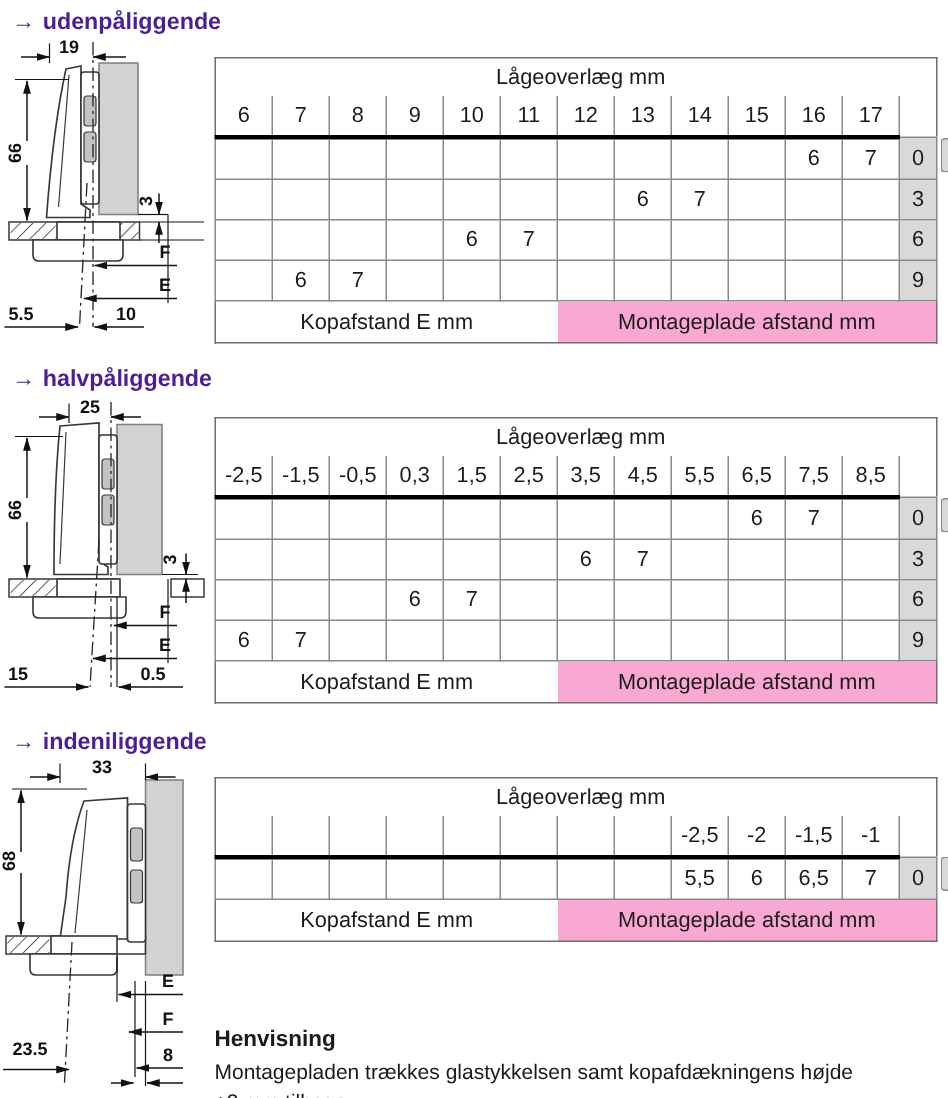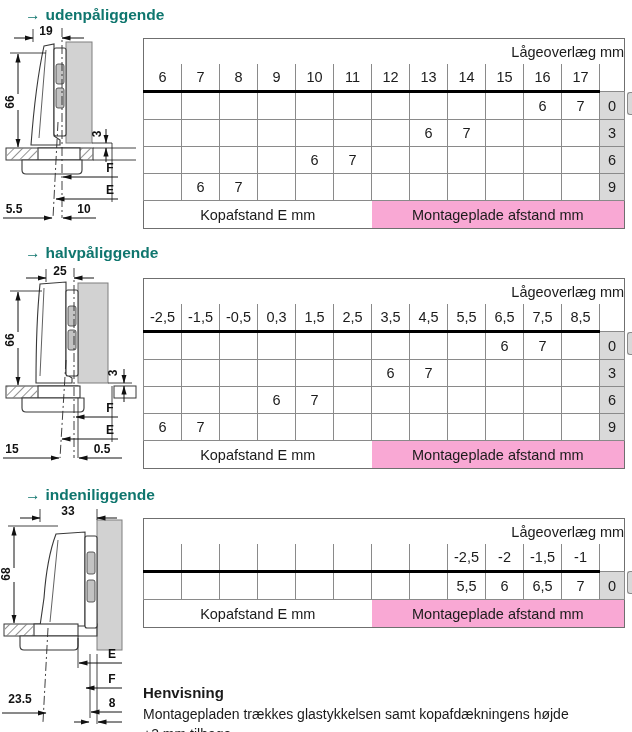--- a/index.html
+++ b/index.html
@@ -1,26 +1,26 @@
 <!DOCTYPE html>
 <html><head>
 <meta charset="utf-8">
 <style>
   html,body{margin:0;padding:0;background:#fff;}
   .page{position:relative;width:632px;height:732px;background:#ffffff;overflow:hidden;
         font-family:"Liberation Sans",sans-serif;color:#1a1a1a;}
-  .sec-title{position:absolute;left:25px;font-size:15.5px;font-weight:700;color:#0f766e;white-space:nowrap;}
+  .sec-title{position:absolute;left:8px;font-size:15.5px;font-weight:700;color:#4c1d95;white-space:nowrap;}
   .sec-title .arrow{font-weight:400;margin-right:5px;}
   
   .dtable{position:absolute;border-collapse:collapse;table-layout:fixed;width:481px;
           background:#fff;border:1px solid #6f6f6f;}
   .dtable td{font-size:14.5px;color:#1b1b1b;text-align:center;vertical-align:middle;
              padding:0;height:26px;overflow:hidden;white-space:nowrap;}
   .valcol{width:38px;} .platecol{width:25px;}
-  .head-row td{text-align:right;padding-left:6px;height:25px;border:none;}
+  .head-row td{text-align:center;padding-left:6px;height:25px;border:none;}
   .lab{border-left:1px solid #8a8a8a;border-bottom:3px solid #000;height:25px;}
   .lab:first-child{border-left:none;}
   .lab.plate-head{border-bottom:1px solid #8a8a8a;}
   .cell{border:1px solid #8a8a8a;}
   .cell.plate{background:#d9d9d9;}
   .footer-row td{height:27px;border-top:1px solid #8a8a8a;}
   .foot-left{text-align:left;padding-left:6px;}
   .foot-right{background:#f9a8d4;text-align:right;padding-right:7px;}
   
   .note{position:absolute;left:143px;top:637px;width:482px;}

